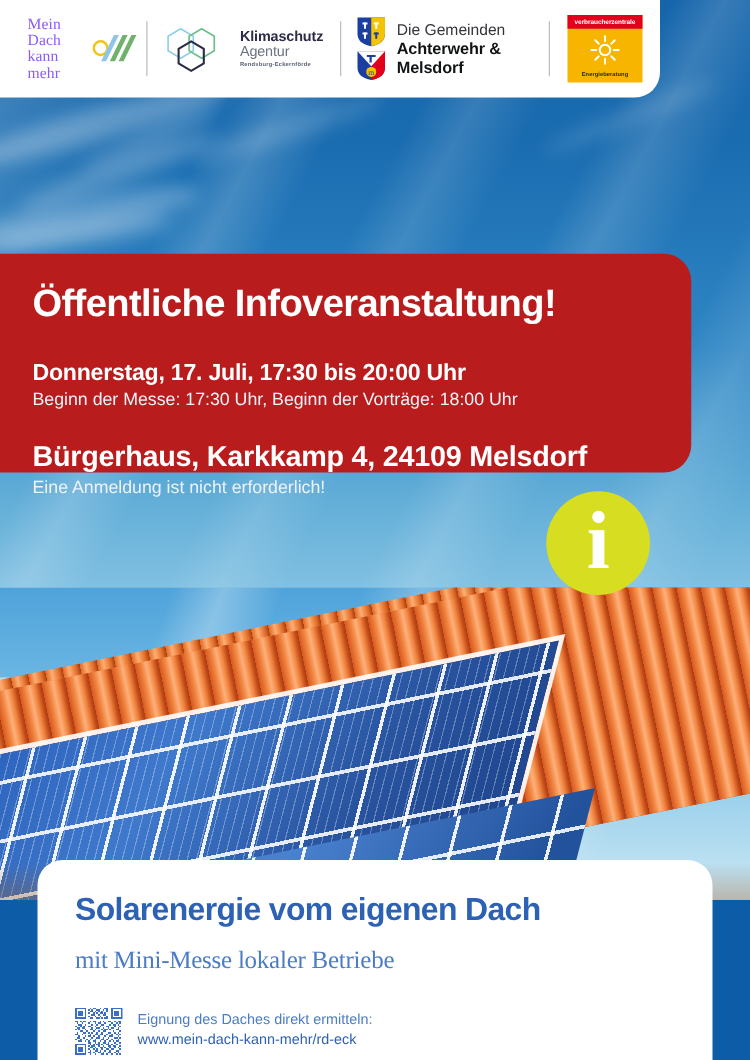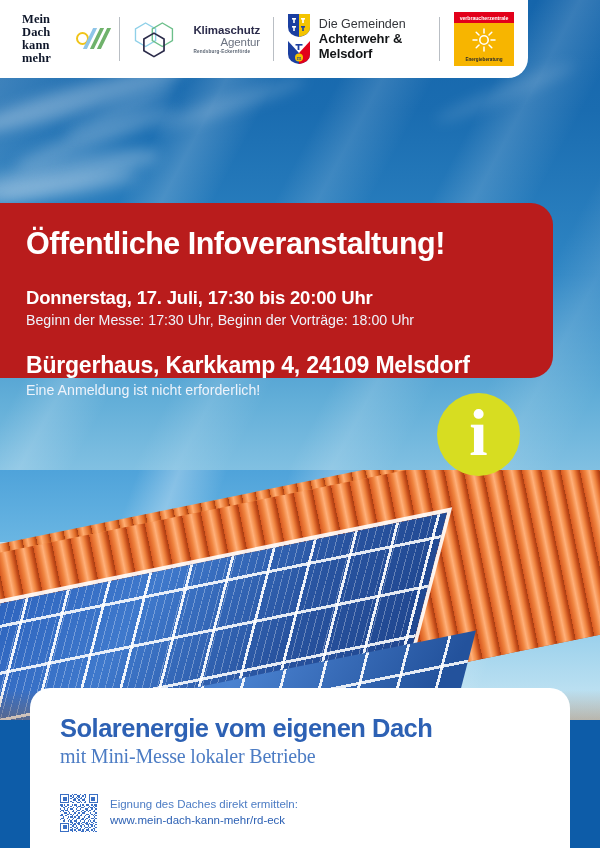--- a/index.html
+++ b/index.html
@@ -79,35 +79,35 @@
   .header{
     position:absolute;left:0;top:0;width:528px;height:78px;
     background:#ffffff;border-bottom-right-radius:20px;
     display:flex;align-items:center;
   }
   .logo-cell{display:flex;align-items:center;height:100%;}
   .vdiv{width:1px;height:44px;background:#b9bec4;margin:0 0px;}
 
   
   .mdkm{display:flex;align-items:center;gap:6px;padding-left:22px;padding-right:16px;}
-  .mdkm-txt{font-family:"Liberation Serif","DejaVu Serif",serif;font-weight:bold;
-    font-size:12.5px;line-height:13px;color:#0f172a;letter-spacing:.1px;}
+  .mdkm-txt{font-family:"Liberation Serif","DejaVu Serif",serif;font-weight:normal;
+    font-size:12.5px;line-height:13px;color:#8b5cf6;letter-spacing:.1px;}
   .mdkm-mark{position:relative;width:34px;height:22px;}
   .mdkm-mark .ring{position:absolute;left:0;top:4px;width:9px;height:9px;border:2.5px solid #f0c419;border-radius:50%;}
   .mdkm-mark .sl{position:absolute;top:0px;width:4px;height:21px;transform:skewX(-26deg);}
   .mdkm-mark .s1{left:12px;background:#8fc5e8;}
   .mdkm-mark .s2{left:19px;background:#6fb26b;}
   .mdkm-mark .s3{left:26px;background:#6fb26b;}
 
   
   .klima{display:flex;align-items:center;gap:7px;padding:0 13px;}
   .hexmark{width:54px;height:42px;}
   .klima-txt{line-height:1.05;}
   .klima-1{font-size:11.5px;font-weight:bold;color:#2b2b4a;letter-spacing:-.1px;}
-  .klima-2{font-size:11.5px;color:#6b7280;letter-spacing:-.1px;text-align:right;}
+  .klima-2{font-size:11.5px;color:#6b7280;letter-spacing:-.1px;}
   .klima-3{font-size:4.6px;font-weight:bold;color:#5a6472;letter-spacing:.2px;margin-top:2px;}
 
   
   .gem{display:flex;align-items:center;gap:8px;padding:0 13px;}
   .crests{display:flex;flex-direction:column;gap:2px;}
   .gem-txt{line-height:1.16;}
   .gem-1{font-size:12.5px;color:#33353a;}
   .gem-2{font-size:13px;font-weight:bold;color:#111315;letter-spacing:-.1px;}
 
   
@@ -139,21 +139,21 @@
     font-family:"Liberation Serif","DejaVu Serif",serif;
     font-size:66px;font-weight:bold;color:#fff;line-height:1;margin-top:-4px;
   }
 
   
   .card{
     position:absolute;left:30px;top:688px;width:540px;height:160px;
     background:#fff;border-top-left-radius:20px;border-top-right-radius:20px;
     padding:26px 30px 0 30px;box-sizing:border-box;
   }
-  .card-h1{font-size:25.5px;font-weight:bold;color:#2d61b4;letter-spacing:-.5px;margin:0 0 2px 0;line-height:1.12;}
+  .card-h1{font-size:25.5px;font-weight:bold;color:#2d61b4;letter-spacing:-.5px;margin:0 0 14px 0;line-height:1.12;}
   .card-h2{font-size:20px;font-weight:normal;color:#4c7cc4;letter-spacing:-.2px;margin:0 0 26px 0;line-height:1.15;font-family:Liberation Serif, serif;}
   .qrrow{display:flex;align-items:center;gap:12px;}
   .qr{width:38px;height:38px;flex:none;}
   .qr-txt{line-height:1.35;}
   .qr-1{font-size:11.5px;color:#4c7cc4;}
   .qr-2{font-size:11.5px;font-weight:normal;color:#2d61b4;}
 </style>
 </head>
 <body>
 

